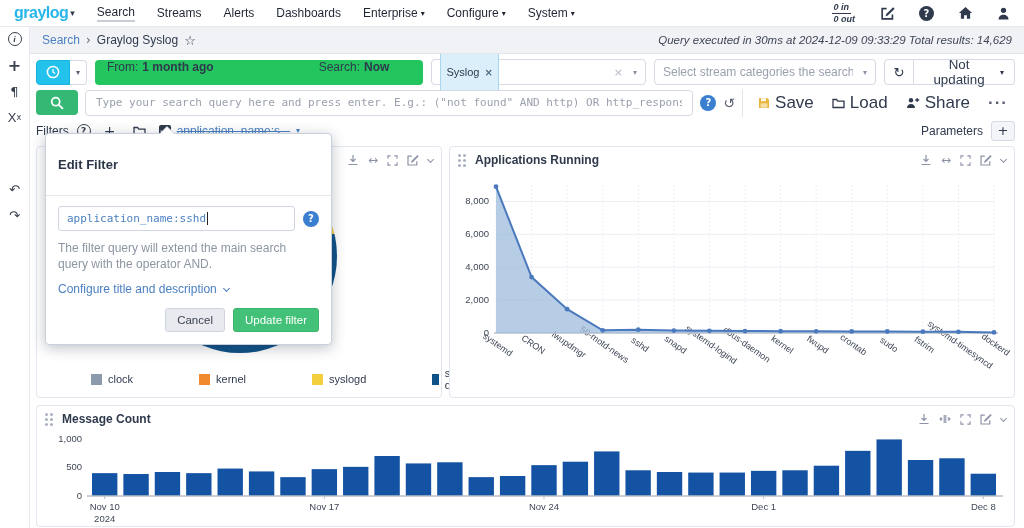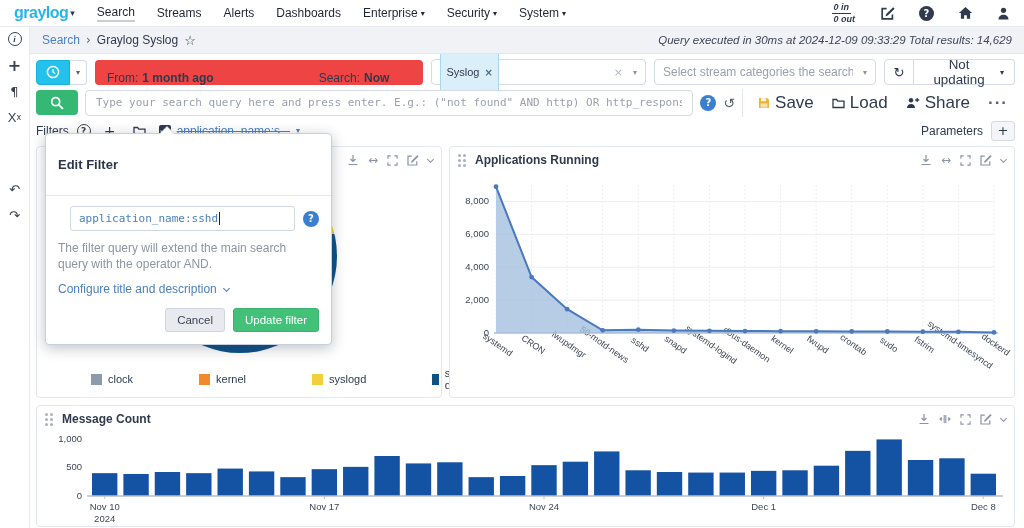--- a/index.html
+++ b/index.html
@@ -46,21 +46,21 @@
   .main { position:absolute; top:54px; left:30px; right:0; bottom:0; background:#fff; padding:3px 9px 6px 6px; }
   .row { display:flex; align-items:center; }
 
   
   .timerow { height:28px; gap:8px; margin-top:1px; }
   .btn-group { display:flex; }
   .clock-btn { width:34px; height:25px; background:#23c2ec; border:1px solid #17b2dc; border-radius:4px 0 0 4px;
                display:flex; align-items:center; justify-content:center; cursor:pointer; }
   .clock-caret-btn { width:17px; height:25px; background:#fff; border:1px solid #d5dae4; border-left:none; border-radius:0 4px 4px 0;
                      display:flex; align-items:center; justify-content:center; color:#5a6271; font-size:8px; cursor:pointer; }
-  .fromuntil { width:346px; height:25px; background:#ef4444; border-radius:4px; display:flex; align-items:flex-end; padding:0 12px; color:#2f3a4d; }
+  .fromuntil { width:346px; height:25px; background:#22c55e; border-radius:4px; display:flex; align-items:flex-start; padding:0 12px; color:#2f3a4d; }
   .fu-until { margin-left:105px; }
   .fromuntil b { margin-left:4px; }
   .select-box { height:26px; background:#fff; border:1px solid #d5dae4; border-radius:4px; display:flex; align-items:center;
                 padding:0 8px; cursor:pointer; }
   .stream-select { width:226px; }
   .chip { background:#dbeffb; border:1px solid #a8d6ee; border-radius:3px; font-size:11px; color:#2f3a4d;
           padding:19px 5px; display:inline-flex; align-items:center; gap:5px; }
   .chip-x { color:#4a6a80; font-weight:bold; cursor:pointer; font-size:10px; }
   .sel-clear { margin-left:auto; color:#b3bac6; font-size:11px; cursor:pointer; }
   .sel-caret { margin-left:10px; color:#8a93a6; font-size:8px; }
@@ -133,21 +133,21 @@
            box-shadow:0 3px 14px rgba(40,50,70,.3); z-index:40; }
   .popup::before { content:""; position:absolute; top:-8px; left:113px; border-left:8px solid transparent;
                    border-right:8px solid transparent; border-bottom:8px solid #c9d0dd; }
   .popup::after { content:""; position:absolute; top:-7px; left:114px; border-left:7px solid transparent;
                   border-right:7px solid transparent; border-bottom:7px solid #fff; }
   .popup-head { padding:23px 12px; border-bottom:1px solid #e4e7ee; font-size:13px; font-weight:bold; color:#2c3648; }
   .popup-body { padding:10px 12px 12px 12px; }
   .q-label { font-weight:bold; font-size:12px; margin-bottom:6px; }
   .q-row { display:flex; align-items:center; gap:8px; }
   .qinput { flex:1; height:25px; border:1px solid #cfd6e2; border-radius:3px; padding:0 8px; display:flex; align-items:center;
-            font-family:"DejaVu Sans Mono", monospace; font-size:11px; color:#4b80c1; cursor:text;margin-left:12px; }
+            font-family:"DejaVu Sans Mono", monospace; font-size:11px; color:#4b80c1; cursor:text; }
   .q-cursor { display:inline-block; width:1px; height:13px; background:#222; margin-left:1px; }
   .popup-help { margin-top:9px; color:#8d95a2; font-size:12px; line-height:1.35; }
   .cfg-link { margin-top:10px; color:#4b80c1; font-size:12px; display:flex; align-items:center; gap:7px; cursor:pointer; }
   .cfg-link .chev { border-color:#4b80c1; }
   .popup-foot { margin-top:12px; display:flex; justify-content:flex-end; gap:8px; }
   .btn-cancel { background:#e8eaef; border:1px solid #cfd4de; border-radius:3px; padding:5px 11px; font-size:11.5px; color:#3c4452;
                 cursor:pointer; font-family:"Liberation Sans",sans-serif; }
   .btn-update { background:#44c178; border:1px solid #3bb36d; border-radius:3px; padding:5px 11px; font-size:11.5px; color:#fff;
                 cursor:pointer; font-family:"Liberation Sans",sans-serif; }
 
@@ -172,21 +172,21 @@
       <span>Alerts</span>
     </span>
   <span class="nav-item">
       <span>Dashboards</span>
     </span>
   <span class="nav-item">
       <span>Enterprise</span>
       <span class="nav-caret glyph">▾</span>
     </span>
   <span class="nav-item">
-      <span>Security</span>
+      <span>Configure</span>
       <span class="nav-caret glyph">▾</span>
     </span>
   <span class="nav-item">
       <span>System</span>
       <span class="nav-caret glyph">▾</span>
     </span>
 
   <span class="nav-right">
     <span class="throughput">
       <span class="tp-in">0 in</span>

